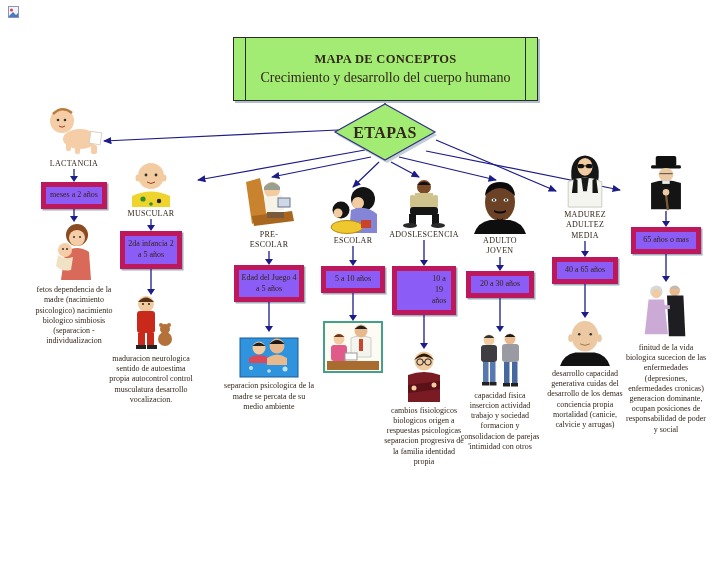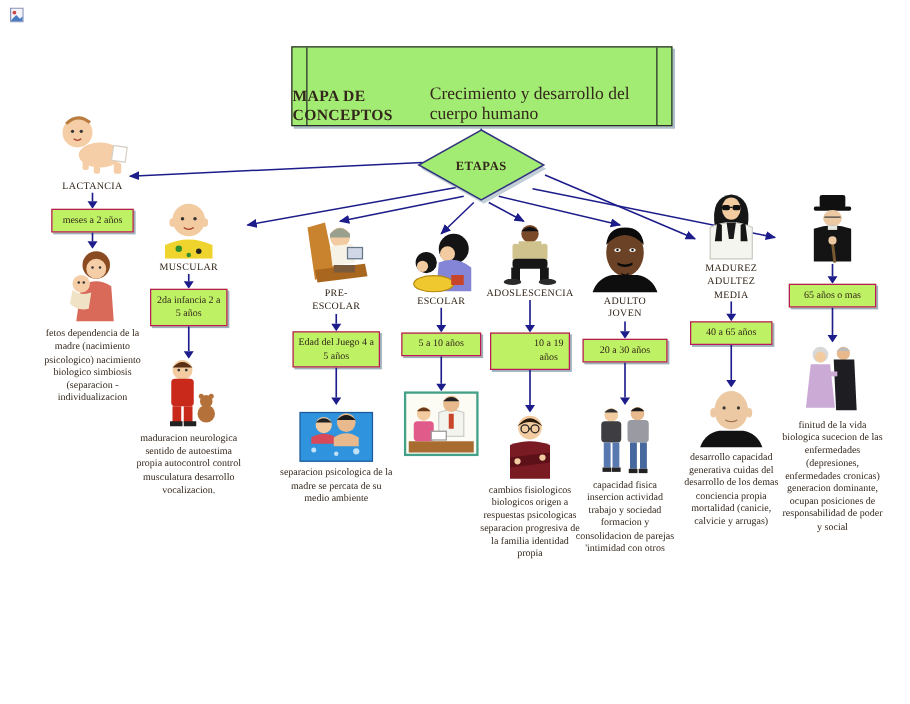--- a/index.html
+++ b/index.html
@@ -6,40 +6,40 @@
   .canvas{
     position:relative;width:728px;height:563px;background:#ffffff;
     font-family:"Liberation Serif", serif;color:#33261a;overflow:hidden;
   }
   #edges{position:absolute;left:0;top:0;z-index:0;}
   .corner-mark{position:absolute;left:8px;top:6px;z-index:1;}
   
   .title-box{
     position:absolute;left:233px;top:37px;width:303px;height:62px;
     background:#a2ec74;border:1px solid #2a2a2a;box-shadow:2px 2px 0 #aebecb;
-    display:flex;flex-direction:row;align-items:flex-end;justify-content:center;z-index:1;
+    display:flex;flex-direction:column;align-items:center;justify-content:center;z-index:1;
   }
   .title-box .bar{position:absolute;top:0;bottom:0;width:1px;background:#2a2a2a;}
   .bar-left{left:11px;} .bar-right{right:11px;}
   .map-title{font-weight:bold;font-size:12.5px;letter-spacing:.3px;}
   .map-subtitle{font-size:14px;margin-top:3px;}
   
   .diamond-wrap{position:absolute;left:331px;top:103px;width:108px;height:60px;z-index:1;}
   .diamond-label{position:absolute;inset:0;display:flex;align-items:center;justify-content:center;
-    font-weight:bold;font-size:10px;letter-spacing:.5px;}
+    font-weight:bold;font-size:16px;letter-spacing:.5px;}
   
   .col{position:absolute;display:flex;flex-direction:column;align-items:center;z-index:1;}
   .stage-label{font-size:8px;letter-spacing:.3px;text-align:center;margin-top:2px;line-height:1.3;}
   .age-box{
-    background:#bef264;border:1px solid #be185d;box-shadow:1.5px 1.5px 0 #9fb0bd;
+    background:#8b5cf6;border:5px solid #be185d;box-shadow:1.5px 1.5px 0 #9fb0bd;
     font-size:8px;text-align:center;padding:3px 2px;line-height:1.35;box-sizing:border-box;
   }
   .desc{font-size:8px;text-align:center;line-height:1.28;margin-top:3px;}
   svg.varr{display:block;}
-  .c1{left:28px;top:88px;width:92px;}
+  .c1{left:28px;top:103px;width:92px;}
   .c2{left:108px;top:161px;width:86px;}
   .c3{left:224px;top:176px;width:90px;}
   .c4{left:310px;top:186px;width:86px;}
   .c5{left:384px;top:178px;width:80px;}
   .c6{left:460px;top:178px;width:80px;}
   .c7{left:546px;top:150px;width:78px;}
   .c8{left:624px;top:155px;width:84px;}
   .c1 .age-box{width:66px;} .c2 .age-box{width:62px;} .c3 .age-box{width:70px;}
   .c4 .age-box{width:64px;} .c5 .age-box{width:64px;padding-left:32px;} .c6 .age-box{width:68px;}
   .c7 .age-box{width:66px;} .c8 .age-box{width:70px;}

